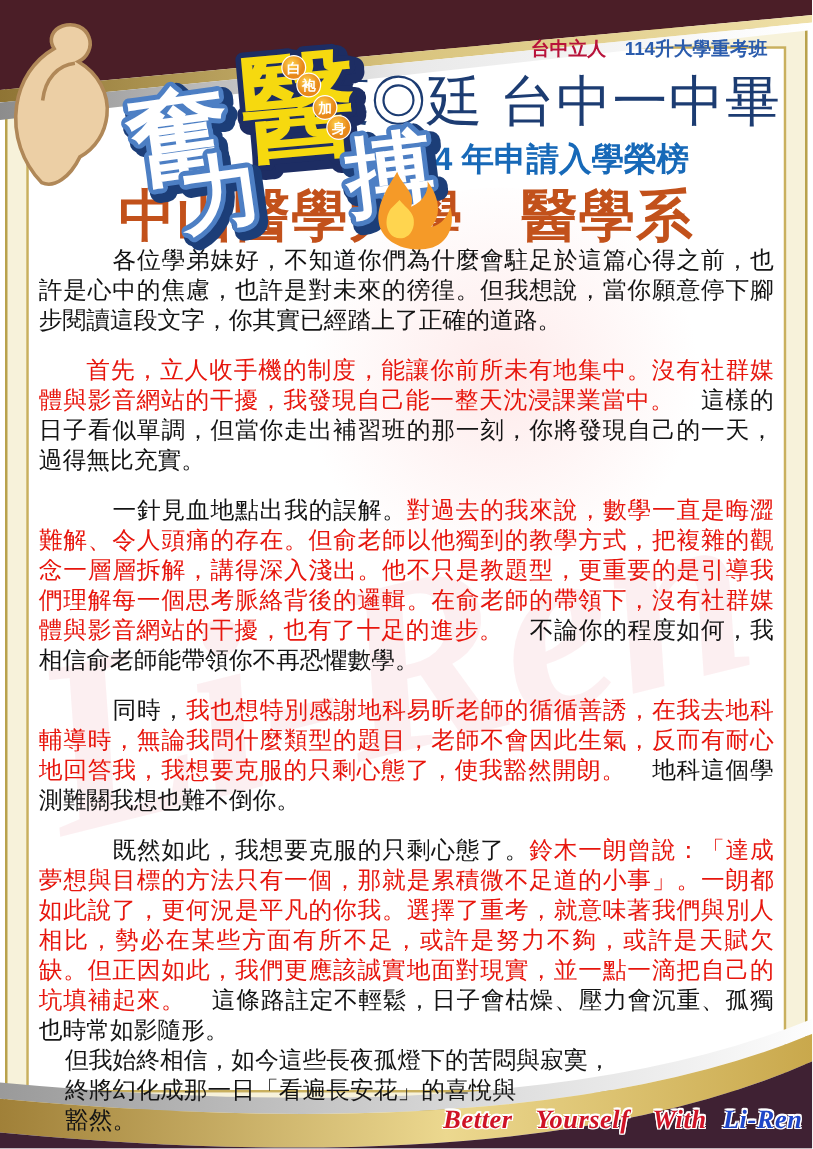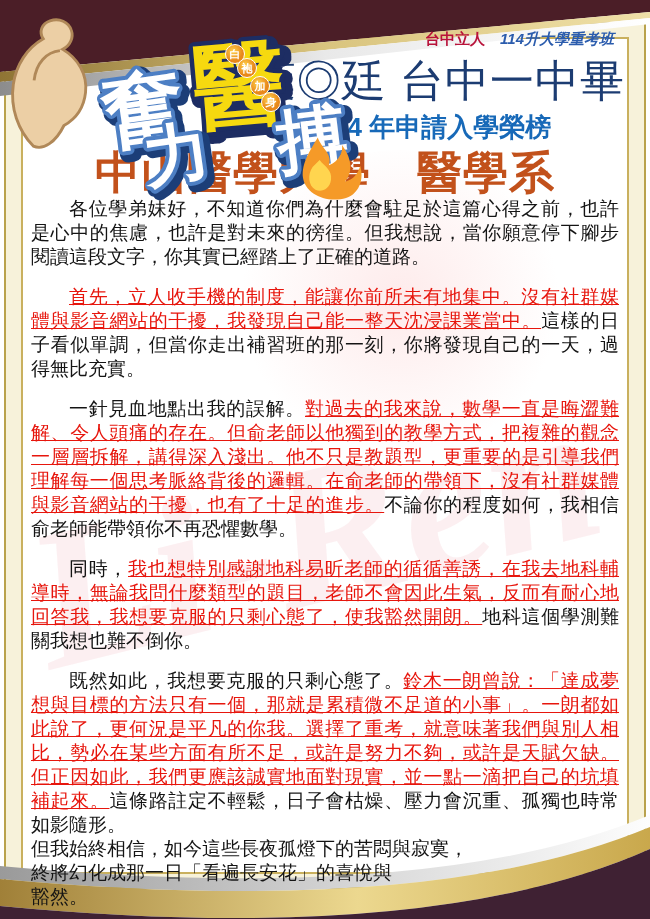--- a/index.html
+++ b/index.html
@@ -17,34 +17,34 @@
   .band-maroon{background:var(--maroonTop);
     clip-path:polygon(0 0,650px 0,650px 12px,0 72px);}
   .band-gold-top{background:linear-gradient(90deg,#8f7434,#d9c47e,#efe0a8);
     clip-path:polygon(0 72px,650px 12px,650px 18px,0 82px);}
   .band-silver-top{background:linear-gradient(90deg,#8c8c8c,#e9e9e9,#ffffff);
     clip-path:polygon(0 82px,650px 18px,650px 24px,0 96px);}
   
   .top-note{position:absolute;top:30px;right:36px;z-index:4;display:flex;gap:15px;
     font-size:15px;font-weight:bold;white-space:nowrap;text-align:center;}
   .top-note .branch,.top-note .note{color:var(--noteRed);}
-  .top-note .program{color:var(--noteBlue);font-style:italic;}
+  .top-note .program{color:var(--noteBlue);}
   .student{position:absolute;top:52px;right:25px;z-index:4;
     font-size:44px;font-weight:400;color:var(--navy);letter-spacing:1px;white-space:nowrap;}
   .honor{position:absolute;top:110px;left:320px;right:70px;z-index:4;text-align:left;
     font-size:26px;font-weight:900;color:var(--blue);white-space:nowrap;}
   .school{position:absolute;top:143px;left:30px;right:30px;z-index:4;text-align:center;
     font-size:45px;font-weight:900;color:var(--orange);letter-spacing:1px;white-space:nowrap;}
   
   .body-text{position:absolute;top:197px;left:31px;right:31px;z-index:3;
     font-size:19px;line-height:24px;color:var(--ink);text-align:justify;}
   .para{margin:0 0 16px;text-indent:2em;}
   .para:last-child{margin-bottom:0;}
-  .seg-red{color:var(--red);text-decoration:underline;}
-  .seg-black{color:var(--ink);}
+  .seg-red{color:var(--red);}
+  .seg-black{color:var(--ink);margin-left:21px;}
   
   .pink-blob{position:absolute;top:150px;left:230px;width:340px;height:300px;border-radius:50%;
     background:radial-gradient(circle,rgba(253,224,224,0.65),rgba(253,224,224,0) 70%);z-index:2;}
   .watermark{position:absolute;top:420px;left:25px;z-index:2;white-space:nowrap;
     font-family:"Liberation Serif",serif;font-style:italic;font-weight:bold;
     font-size:200px;color:rgba(242,194,199,0.26);transform:rotate(-14deg);}
   
   .logo-arm{position:absolute;left:6px;top:18px;z-index:6;transform:rotate(-6deg);}
   .logo-chars{position:absolute;left:55px;top:12px;z-index:6;overflow:visible;}
   .logo-chars text{font-family:"Liberation Sans",sans-serif;font-weight:bold;}
@@ -142,14 +142,17 @@
         <stop offset="0%" stop-color="#a08038"></stop>
           <stop offset="55%" stop-color="#ecd88f"></stop>
           <stop offset="100%" stop-color="#c9a84c"></stop>
       </linearGradient>
     </defs>
     <path d="M0,87 Q430,127 650,36 L650,48 Q430,140 0,100 Z" fill="url(#silverG)"></path>
     <path d="M0,100 Q430,140 650,48 L650,70 Q430,168 0,127 Z" fill="url(#goldG)"></path>
     <path d="M0,127 Q430,168 650,70 L650,140 L0,140 Z" fill="#3f2133"></path>
   </svg>
 
+  <div class="slogan">
+    <span>Better Yourself With</span><span class="brand">Li-Ren</span>
+  </div>
 
 </div>
 
 </body></html>

